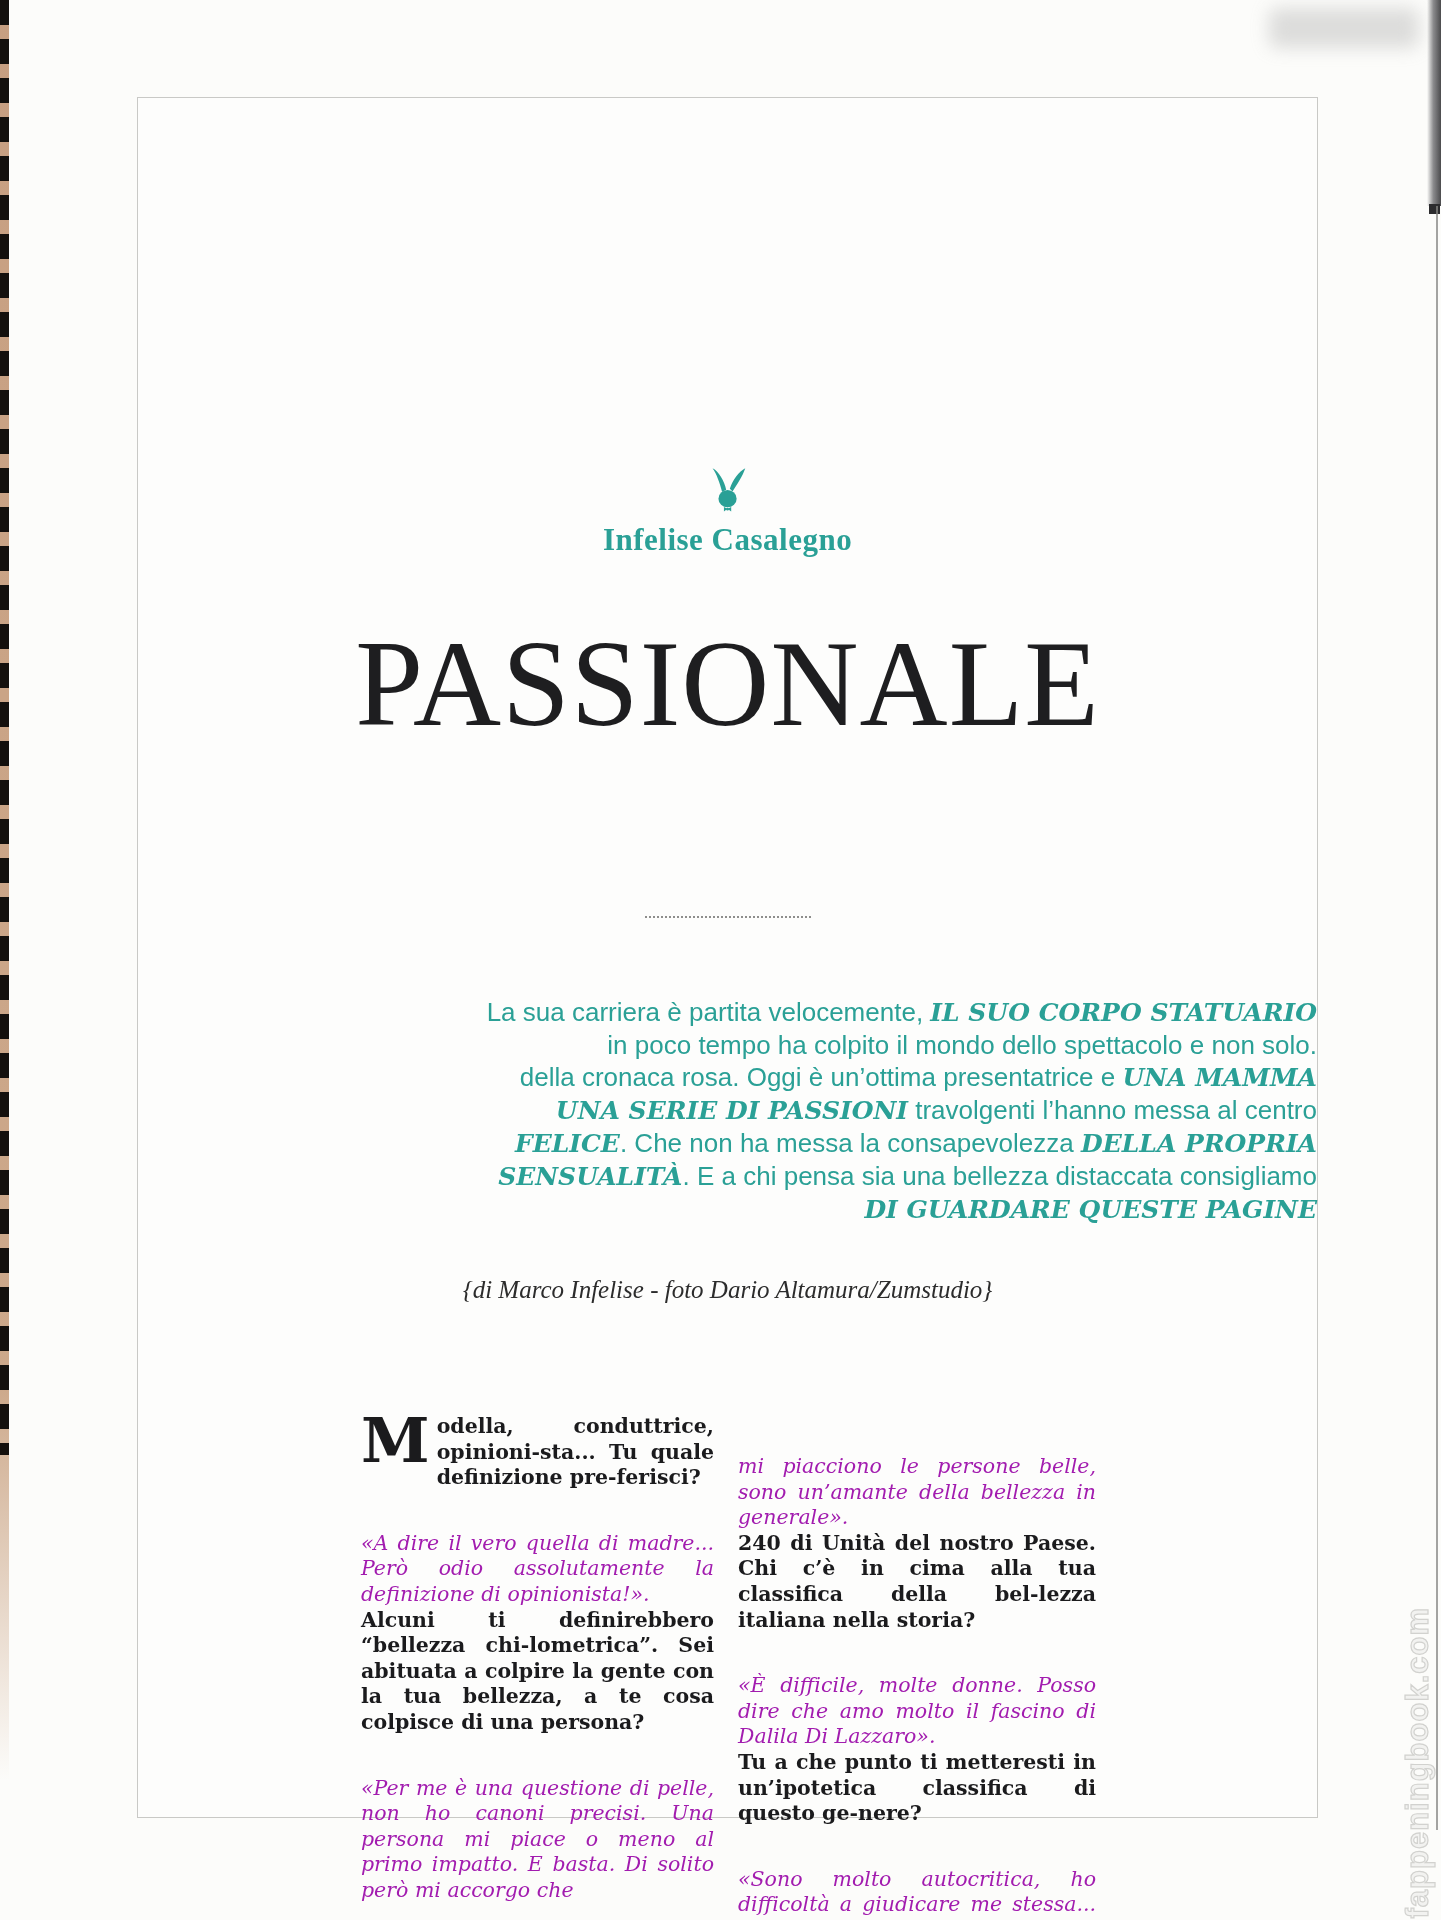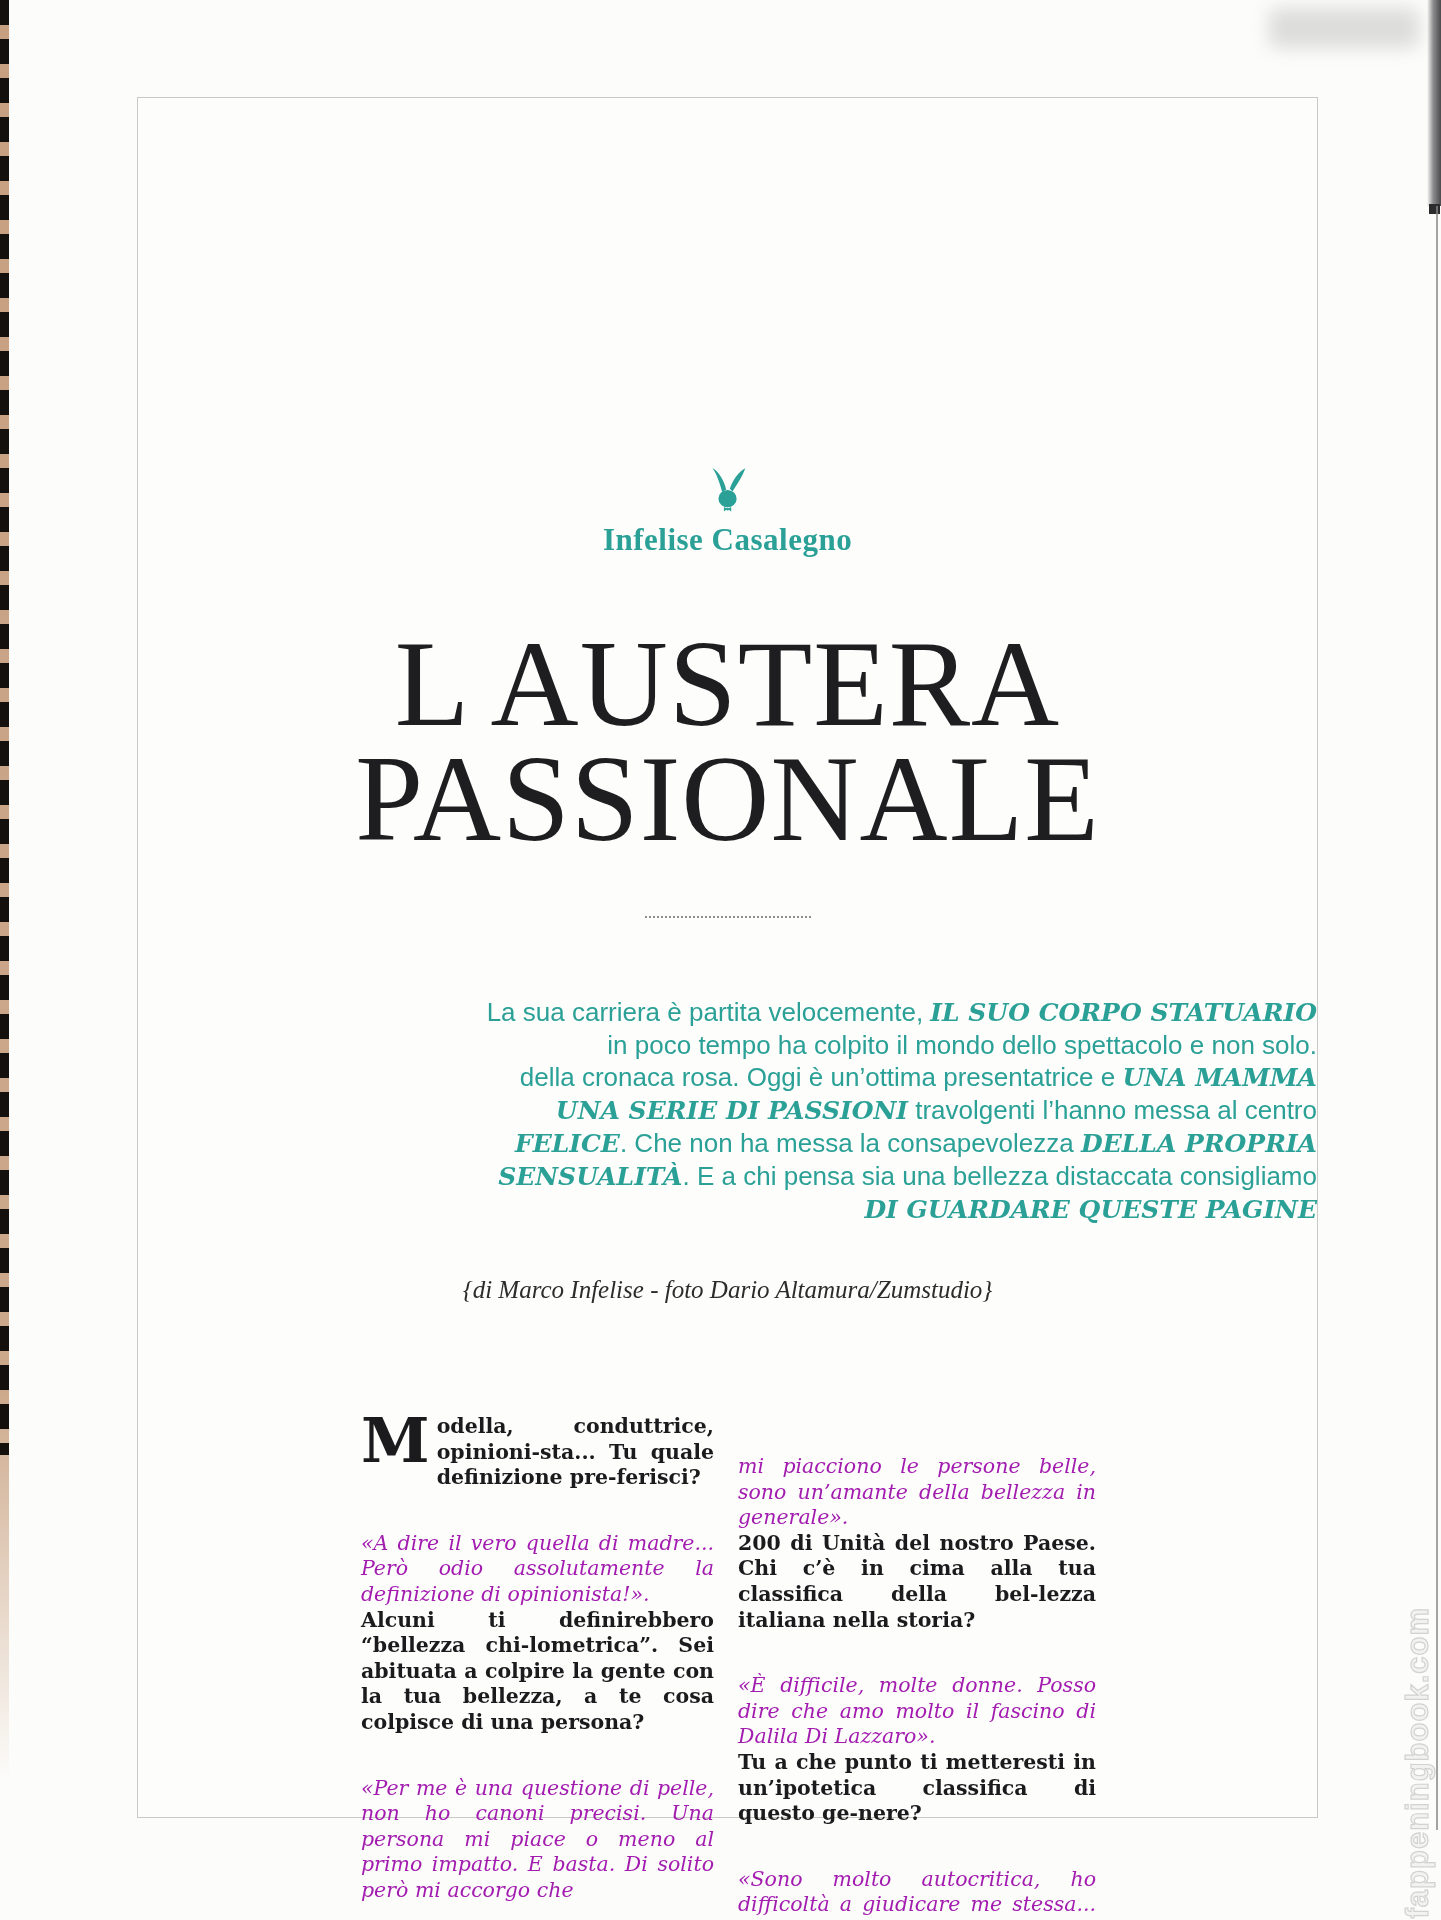--- a/index.html
+++ b/index.html
@@ -76,21 +76,20 @@
       <ellipse cx="49" cy="72" rx="20" ry="19"></ellipse>
       <path d="M41,90 L49,94 L41,100 Z"></path>
       <path d="M57,90 L49,94 L57,100 Z"></path>
       <circle cx="49" cy="95" r="3"></circle>
     </svg>
   </div>
 
   <div class="feature-name" style="color:#2aa096">Infelise Casalegno</div>
 
   <h1 class="headline" style="color:#1e1e20">
-    <div>L AUSTERA</div>
     <div>PASSIONALE</div>
   </h1>
 
   <div class="divider"></div>
 
   <div class="intro" style="color:#2aa096">
       <div class="intro-line"><span class="run-plain">La sua carriera è partita velocemente, </span><span class="run-strong">IL SUO CORPO STATUARIO</span></div>
       <div class="intro-line"><span class="run-plain">in poco tempo ha colpito il mondo dello spettacolo e non solo.</span></div>
       <div class="intro-line"><span class="run-plain">della cronaca rosa. Oggi è un’ottima presentatrice e </span><span class="run-strong">UNA MAMMA</span></div>
       <div class="intro-line"><span class="run-strong">UNA SERIE DI PASSIONI</span><span class="run-plain"> travolgenti l’hanno messa al centro</span></div>
@@ -103,21 +102,21 @@
 
   <div class="col col-left">
       <p class="q"><span class="dropcap">M</span>odella, conduttrice, opinioni-sta... Tu quale definizione pre-ferisci?</p>
       <p class="a">«A dire il vero quella di madre... Però odio assolutamente la definizione di opinionista!».</p>
       <p class="q">Alcuni ti definirebbero “bellezza chi-lometrica”. Sei abituata a colpire la gente con la tua bellezza, a te cosa colpisce di una persona?</p>
       <p class="a">«Per me è una questione di pelle, non ho canoni precisi. Una persona mi piace o meno al primo impatto. E basta. Di solito però mi accorgo che</p>
     </div>
 
   <div class="col col-right">
       <p class="a">mi piacciono le persone belle, sono un’amante della bellezza in generale».</p>
-      <p class="q">200 di Unità del nostro Paese. Chi c’è in cima alla tua classifica della bel-lezza italiana nella storia?</p>
+      <p class="q">240 di Unità del nostro Paese. Chi c’è in cima alla tua classifica della bel-lezza italiana nella storia?</p>
       <p class="a">«È difficile, molte donne. Posso dire che amo molto il fascino di Dalila Di Lazzaro».</p>
       <p class="q">Tu a che punto ti metteresti in un’ipotetica classifica di questo ge-nere?</p>
       <p class="a">«Sono molto autocritica, ho difficoltà a giudicare me stessa... mi metterei troppo in basso, forse».</p>
     </div>
 
 </div>
 
 <div class="watermark">fappeningbook.com</div>
 
 </body></html>

